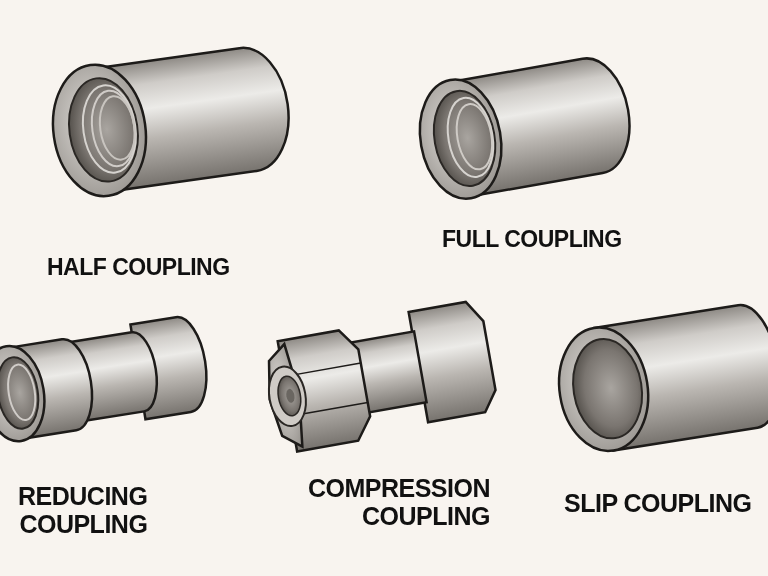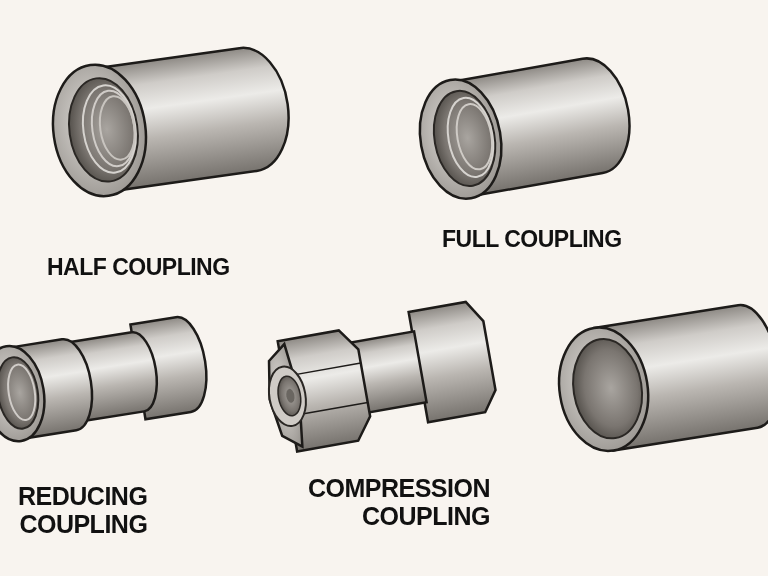--- a/index.html
+++ b/index.html
@@ -111,13 +111,14 @@
 </div>
 
 <div class="item" style="left:530px;top:288px;width:238px;height:288px;">
   <svg class="art" width="238" height="200" style="left:0;top:0">
     <g transform="rotate(-9 120 100)">
       <path d="M74 32 L220 32 A30 62 0 0 1 220 156 L74 156 Z" fill="url(#metal)" stroke="#1d1b19" stroke-width="2.5"></path>
       <ellipse cx="74" cy="94" rx="44" ry="62" fill="url(#face)" stroke="#1d1b19" stroke-width="2.5"></ellipse>
       <ellipse cx="78" cy="94" rx="34" ry="50" fill="url(#bore)" stroke="#2a2724" stroke-width="2"></ellipse>
     </g>
   </svg>
+  <div class="label" style="left:34px;top:202px;font-size:25px;">SLIP COUPLING</div>
 </div>
 
 </body></html>

